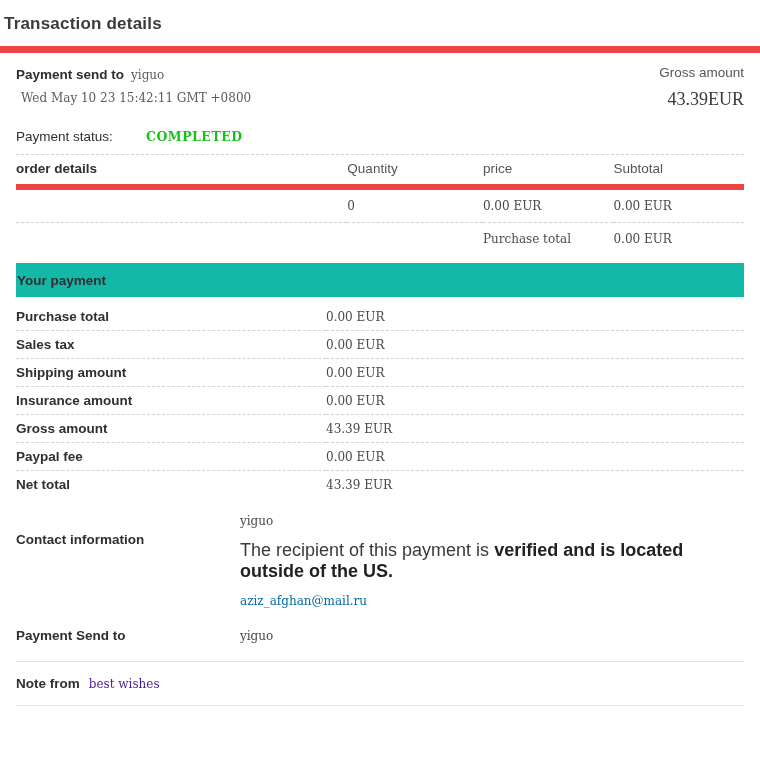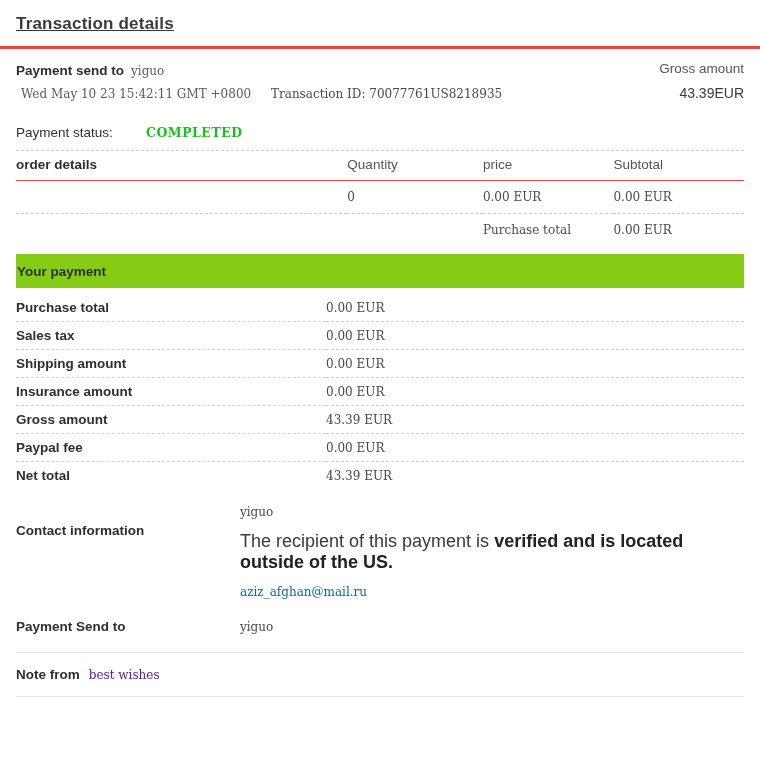--- a/index.html
+++ b/index.html
@@ -15,23 +15,22 @@
     overflow: hidden;
   }
   .page {
     width: 760px;
     height: 757px;
     box-sizing: border-box;
     background: #ffffff;
     position: relative;
   }
   .title-bar {
-    padding: 14px 0 12px 16px;
-    border-bottom: 3px solid #ef4444;
-    text-decoration: underline;
+    padding: 14px 0 12px 4px;
+    border-bottom: 7px solid #ef4444;
   }
   .title-bar .title {
     font-size: 17px;
     font-weight: bold;
     color: #3b3b3b;
     letter-spacing: 0.2px;
   }
   .section {
     padding: 0 16px;
   }
@@ -103,22 +102,22 @@
     right: 16px;
     top: 12px;
     text-align: right;
     width: 220px;
   }
   .gross-label {
     font-size: 13.5px;
     color: #555555;
   }
   .gross-value {
-    font-family: Liberation Sans, sans-serif;
-    font-size: 14px;
+    font-family: Liberation Serif, serif;
+    font-size: 18px;
     color: #3a3a3a;
     margin-top: 9px;
   }
 
   
   .notice {
     padding-top: 16px;
     padding-bottom: 14px;
     font-size: 14px;
     font-weight: bold;
@@ -142,39 +141,39 @@
     font-weight: bold;
     color: #2f2f2f;
   }
   .otable td {
     font-family: "DejaVu Serif", serif;
     font-size: 12px;
     color: #4a4a4a;
     padding: 9px 0;
   }
   .otable tr.hdr-row th {
-    border-bottom: 1px solid #ef4444;
+    border-bottom: 6px solid #ef4444;
     margin-top: 28px;
   }
   .otable tr.item-row td {
     border-bottom: 1px dashed #cfcfcf;
   }
   .col-desc { width: 330px; }
   .col-qty { width: 135px; }
   .col-price { width: 130px; }
   .col-sub { width: 130px; }
   .ptotal-label {
     font-family: "Liberation Sans", sans-serif;
     font-size: 13.5px;
     color: #555555;
   }
 
   
   .band {
-    background: #84cc16;
+    background: #14b8a6;
     margin: 8px 16px 0 16px;
     padding: 8px 0 8px 0;
   }
   .band-title {
     font-size: 13.5px;
     font-weight: bold;
     color: #2f2f2f;
     padding-left: 1px;
   }
 
@@ -291,21 +290,20 @@
     <span class="title">Transaction details</span>
   </div>
 
   <div class="section hdr">
     <div class="hdr-row1">
       <span class="lbl-bold">Payment send to</span>
       <span class="serif hdr-payee">yiguo</span>
     </div>
     <div class="hdr-row2">
       <span class="serif hdr-date">Wed May 10 23 15:42:11 GMT +0800</span>
-      <span class="hdr-txid">Transaction ID: 70077761US8218935</span>
     </div>
     <div class="hdr-row3">
       <span class="hdr-status-label">Payment status:</span>
       <span class="hdr-status-value">COMPLETED</span>
     </div>
     <div class="gross-box">
       <div class="gross-label">Gross amount</div>
       <div class="gross-value">43.39EUR</div>
     </div>
   </div>

